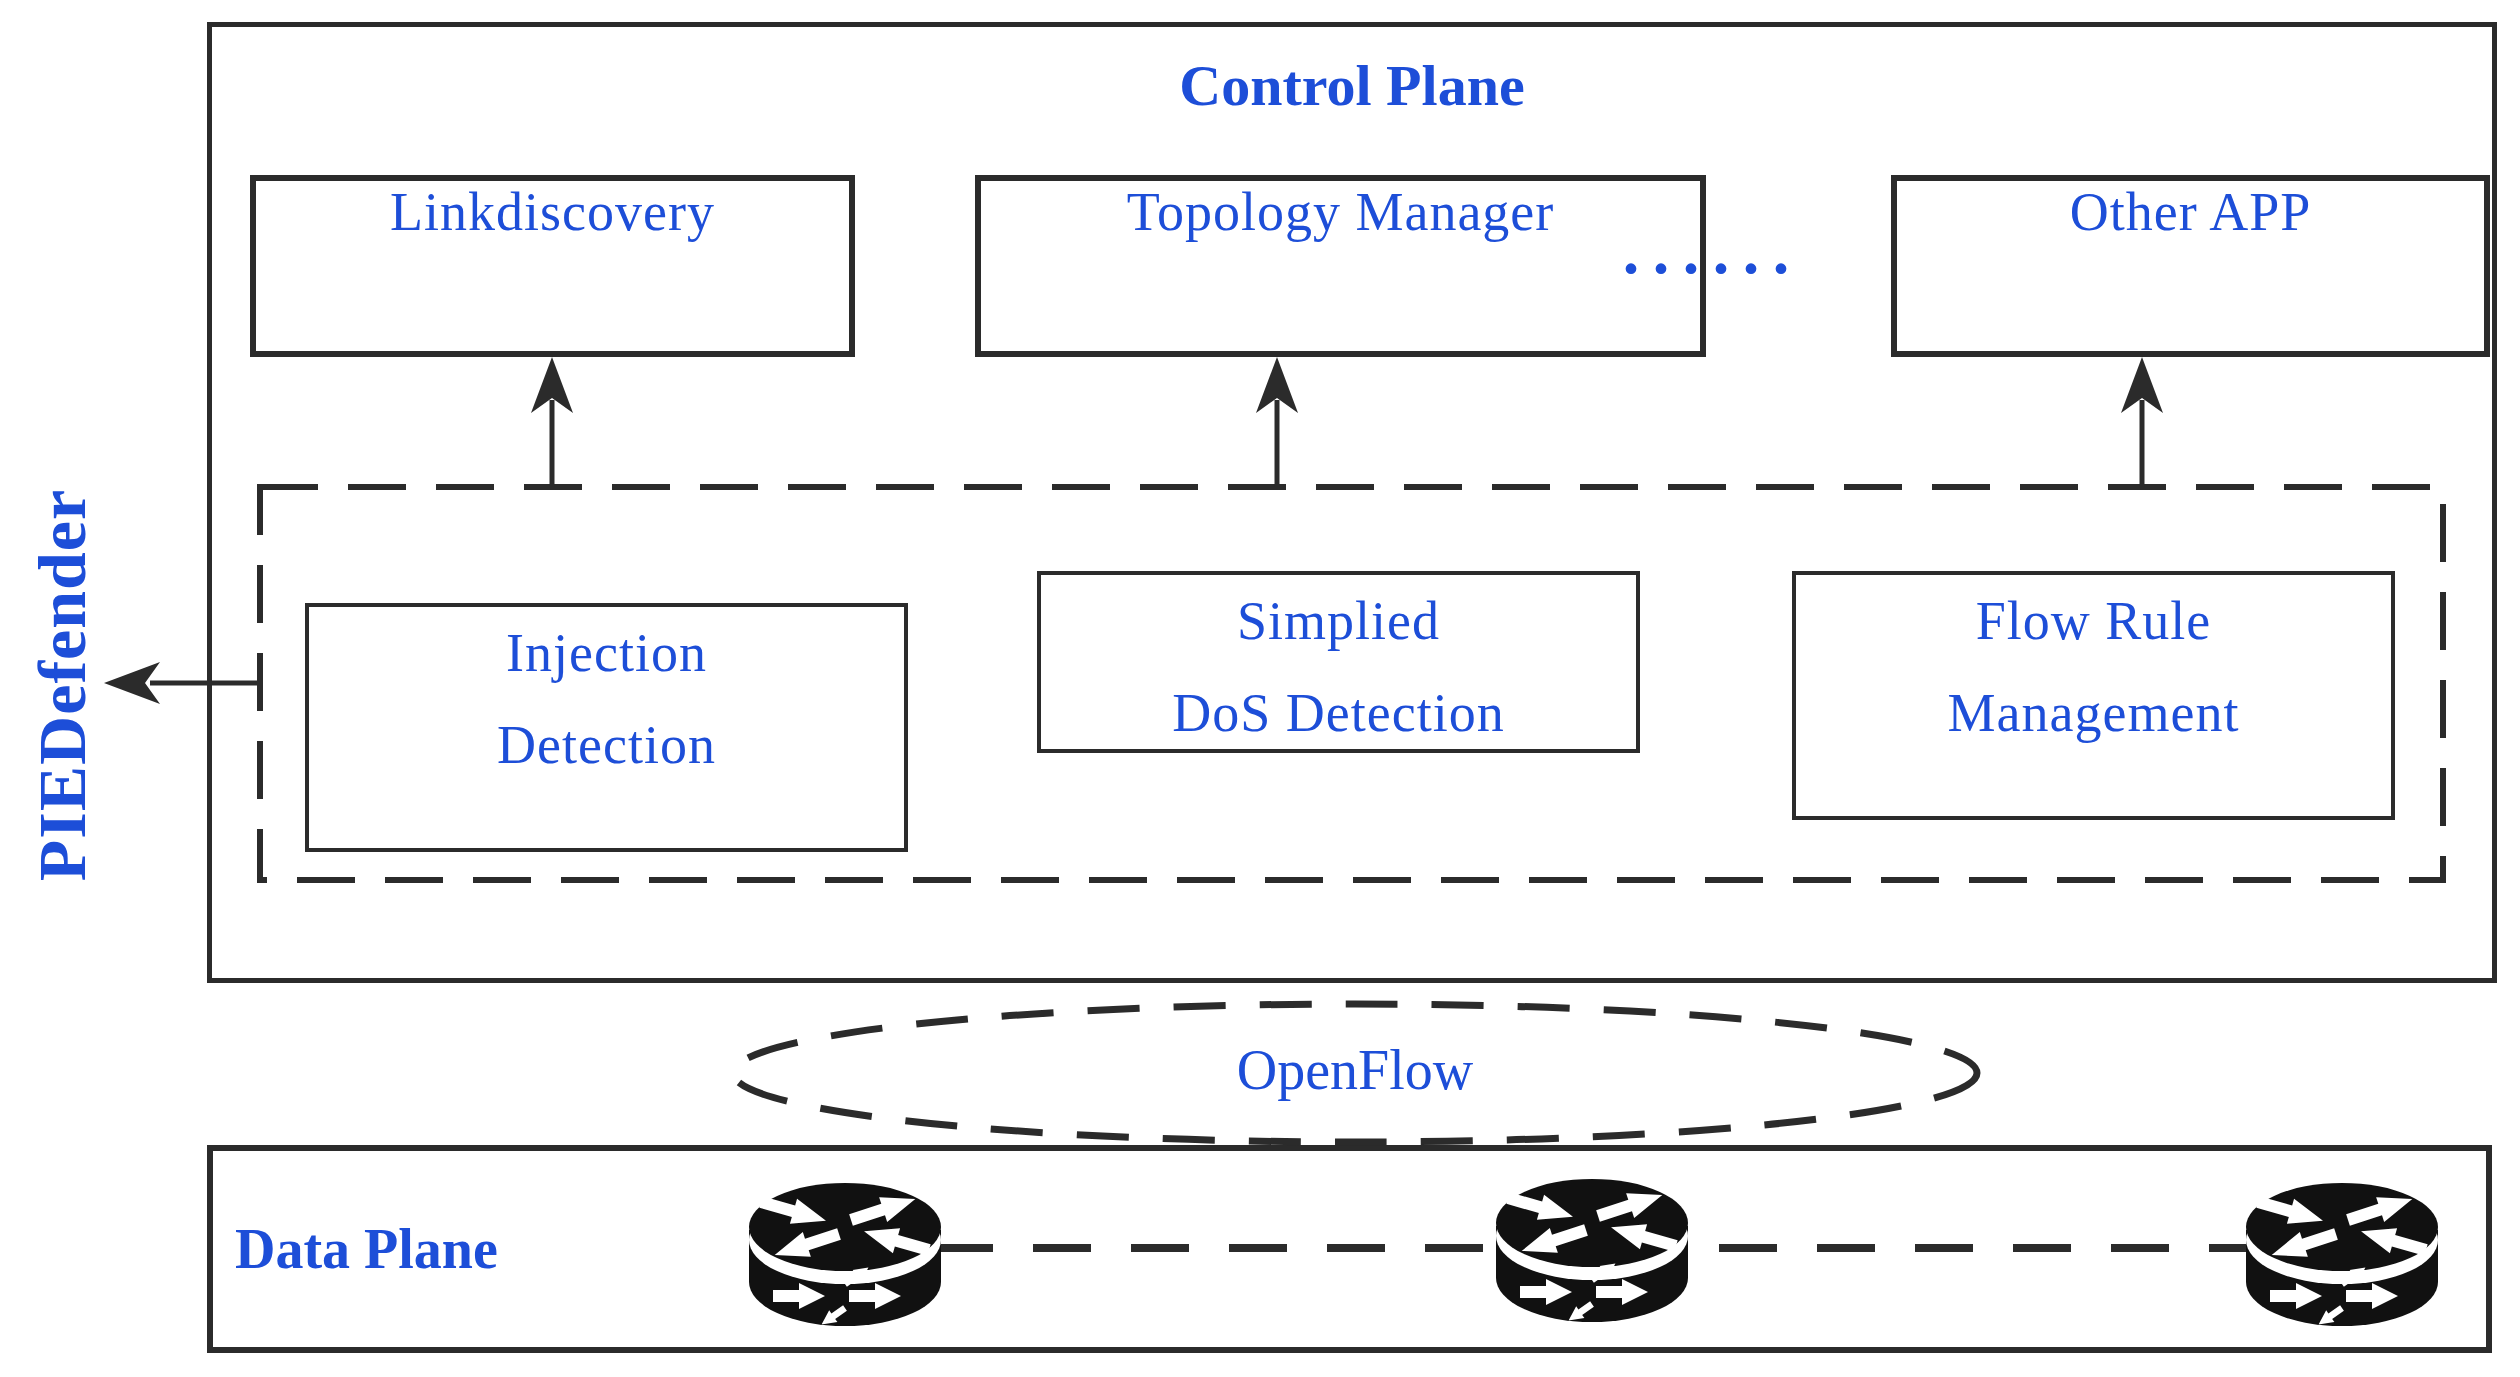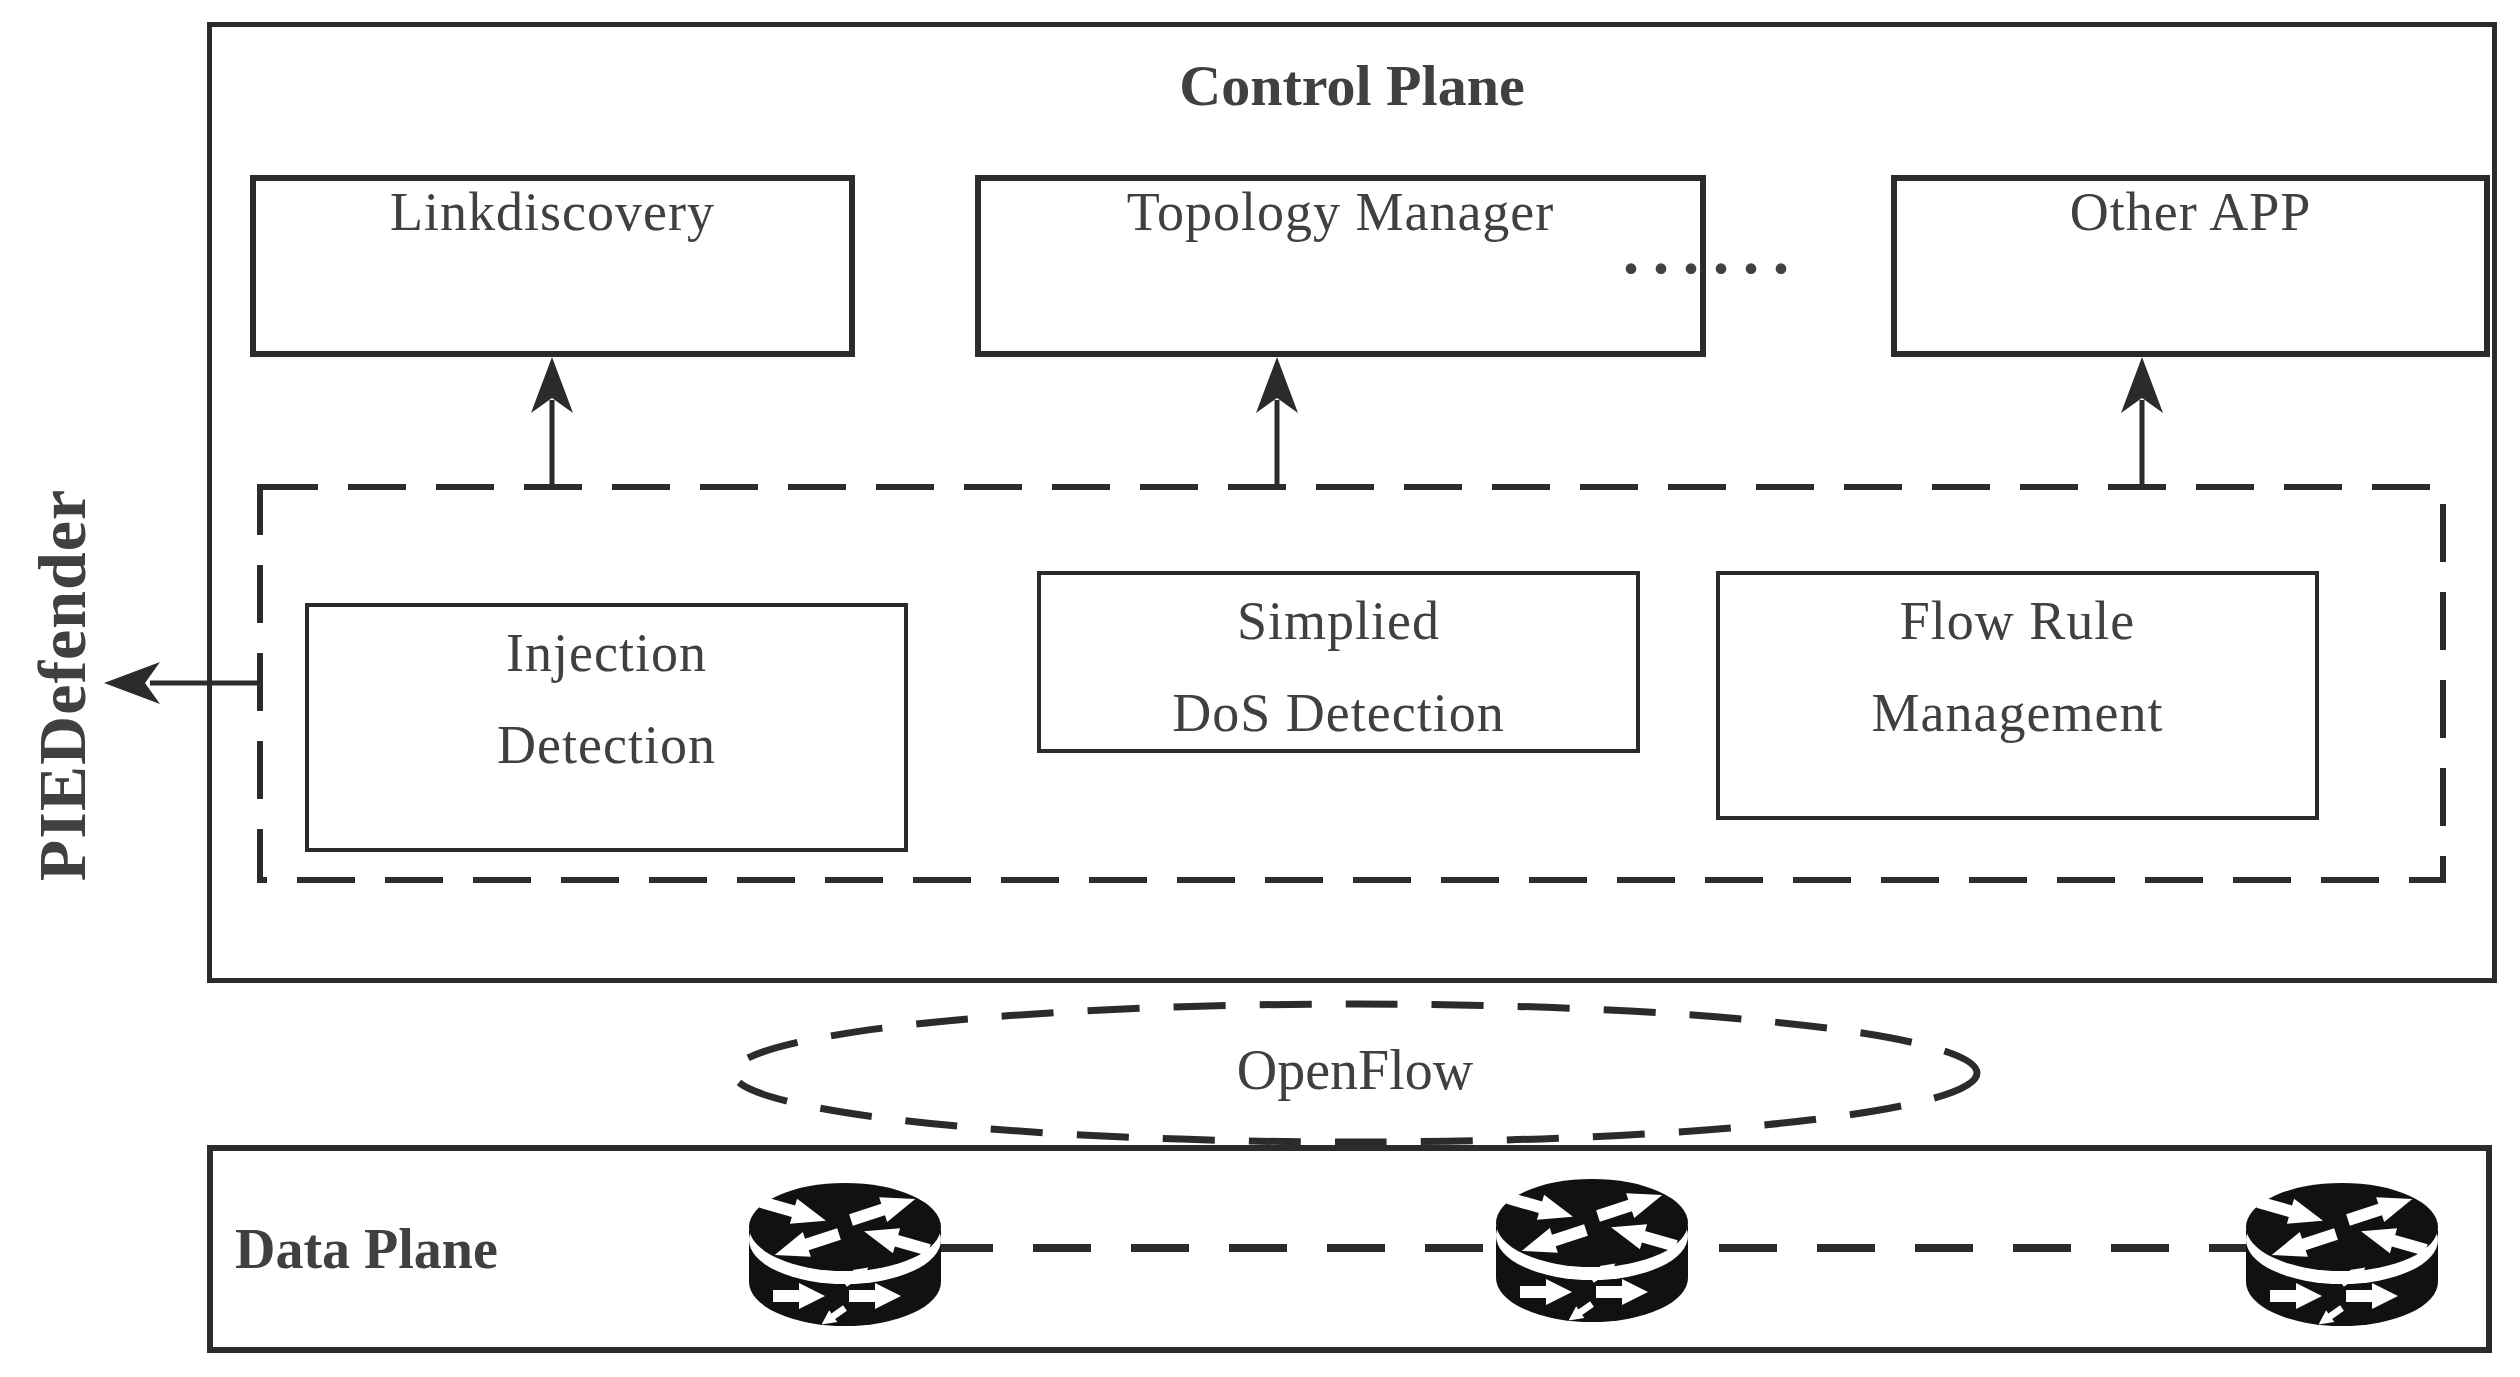--- a/index.html
+++ b/index.html
@@ -6,21 +6,21 @@
     margin: 0;
     padding: 0;
     background: #ffffff;
   }
   .canvas {
     position: relative;
     width: 2520px;
     height: 1377px;
     background: #ffffff;
     font-family: "Liberation Serif", "DejaVu Serif", serif;
-    color: #404040;
+    color: #1d4ed8;
     overflow: hidden;
   }
   .box {
     position: absolute;
     border: 5px solid #2b2b2b;
     box-sizing: border-box;
     background: #ffffff;
   }
   .label-center {
     display: flex;
@@ -129,21 +129,21 @@
     </div>
   </div>
 
   <div class="box module-box label-center" style="left:1037px; top:571px; width:603px; height:182px;">
     <div>
       <div>Simplied</div>
       <div>DoS Detection</div>
     </div>
   </div>
 
-  <div class="box module-box label-center" style="left:1716px; top:571px; width:603px; height:249px;">
+  <div class="box module-box label-center" style="left:1792px; top:571px; width:603px; height:249px;">
     <div>
       <div>Flow Rule</div>
       <div>Management</div>
     </div>
   </div>
 
   <div class="vlabel">PIEDefender</div>
 
   <div class="openflow-label label-center">OpenFlow</div>
 

